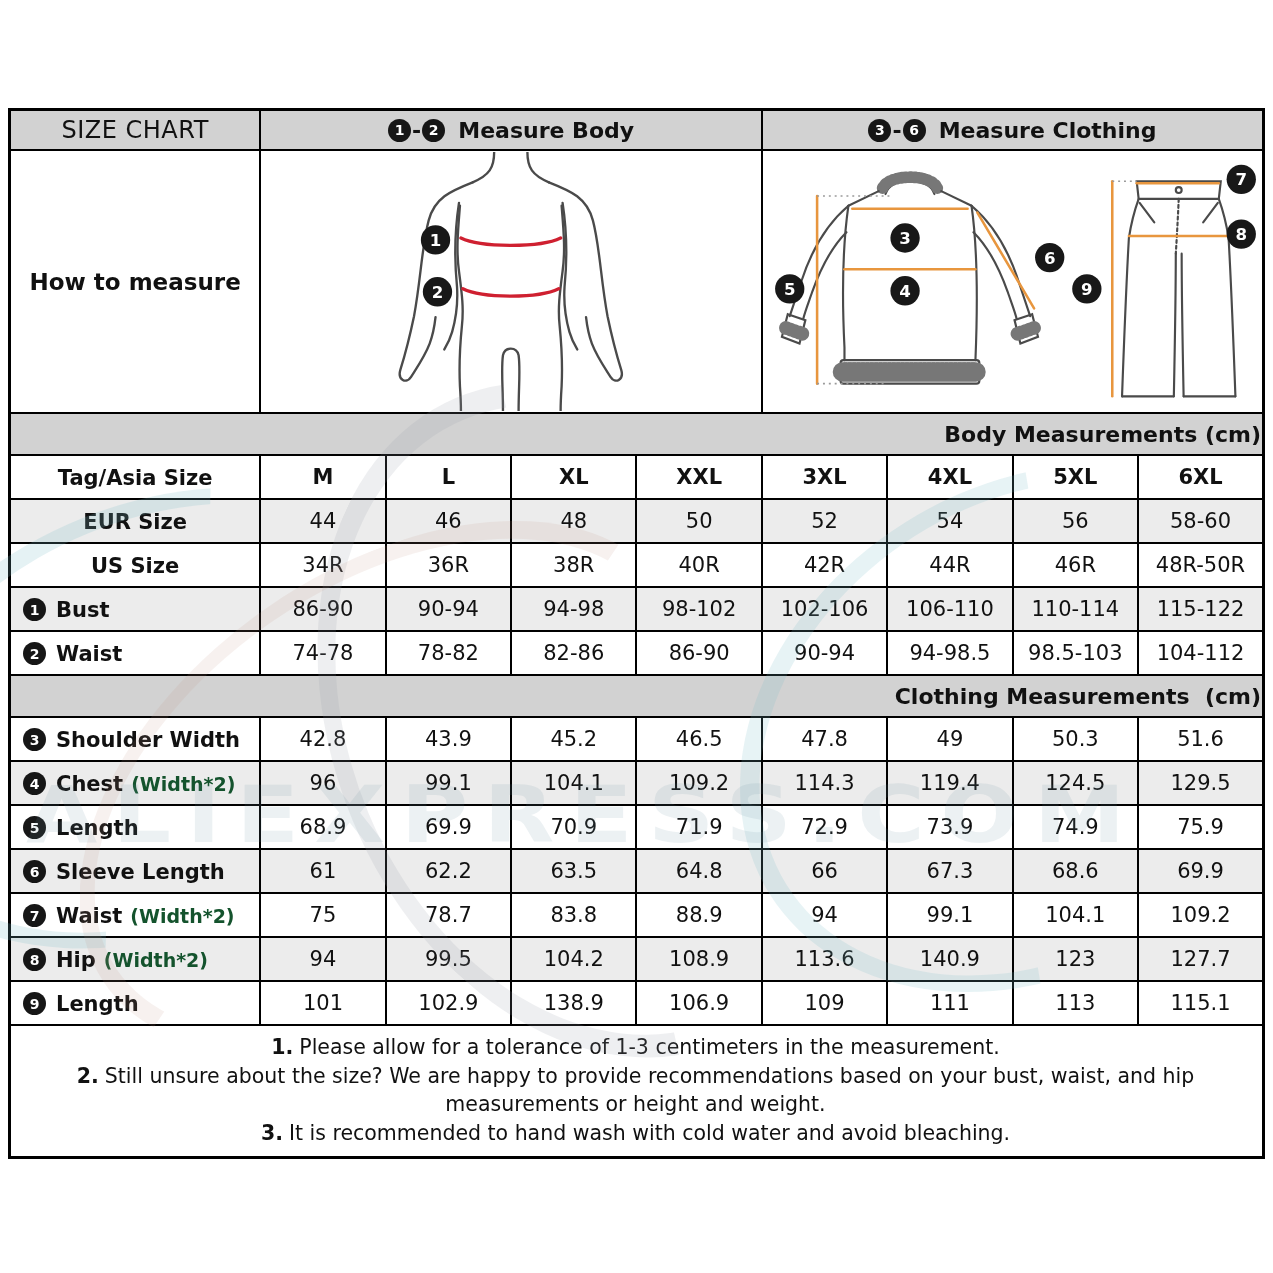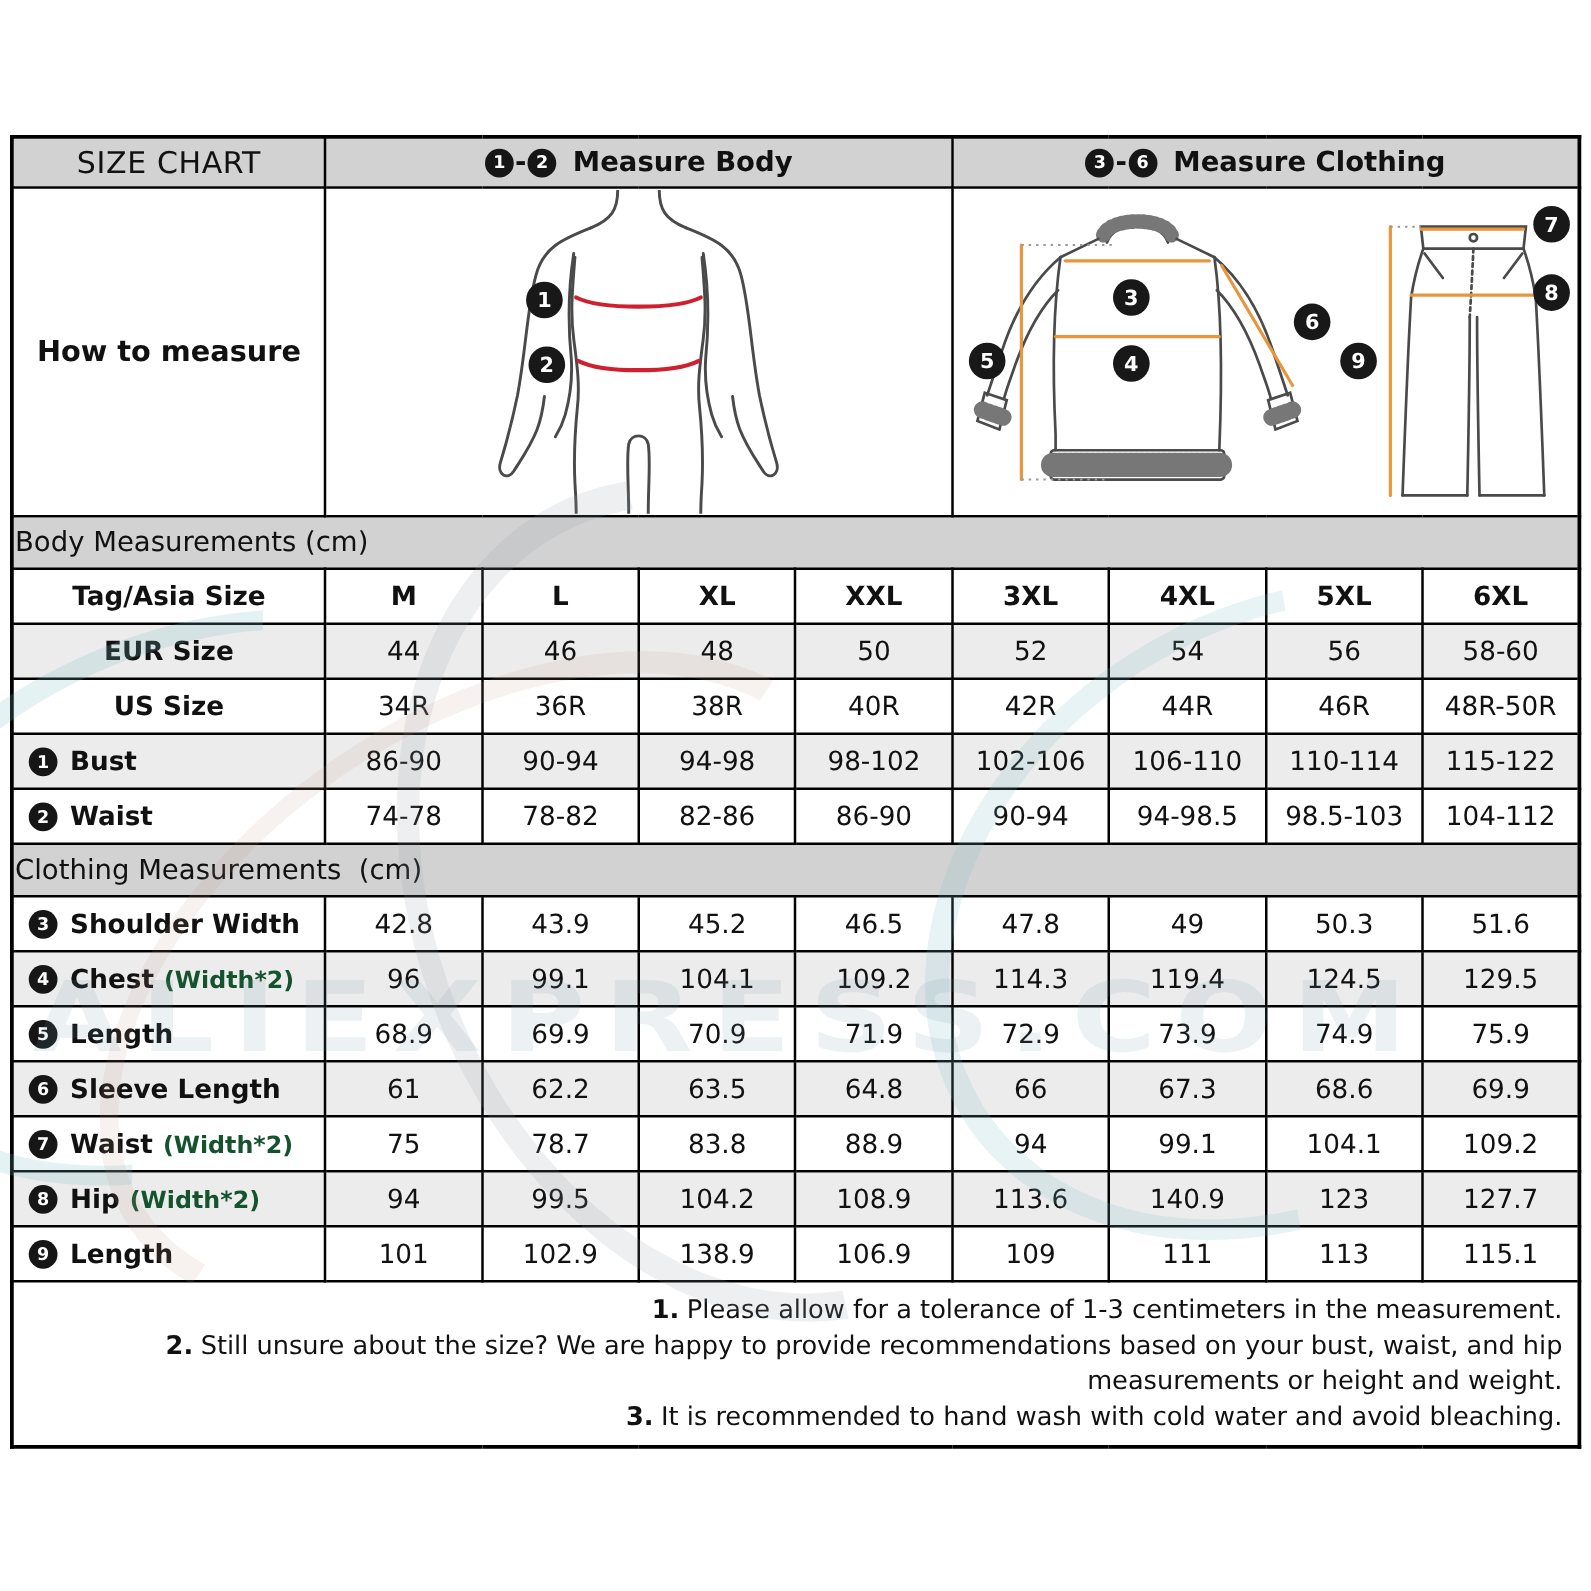--- a/index.html
+++ b/index.html
@@ -16,38 +16,38 @@
   td { border:2px solid #000; overflow:hidden; }
 
   .header-row td { height:36px; background:#d2d2d2; text-align:center; vertical-align:middle; }
   .size-chart-cell { font-size:24px; font-weight:normal; letter-spacing:0.5px; }
   .hdr-label { font-size:22px; font-weight:bold; margin-left:8px; vertical-align:middle; }
   .range-dash { font-size:22px; font-weight:bold; vertical-align:middle; margin:0 1px; }
 
   .measure-row td { height:261px; background:#fff; vertical-align:middle; text-align:center; padding:0; }
   .how-cell { font-size:23px; font-weight:bold; }
 
-  .section td { height:38px; background:#d2d2d2; text-align:left; vertical-align:middle;
-    font-size:22px; font-weight:normal; white-space:pre-wrap; }
+  .section td { height:38px; background:#d2d2d2; text-align:right; vertical-align:middle;
+    font-size:22px; font-weight:bold; white-space:pre-wrap; }
 
   .data-row td { height:40px; font-size:21px; text-align:center; vertical-align:middle; background:#fff; }
   .data-row.alt td { background:#ececec; }
   .label-cell { font-weight:bold; }
   .label-cell.left { text-align:left; padding-left:12px; }
   .num-circle {
     display:inline-flex; align-items:center; justify-content:center;
     width:23px; height:23px; border-radius:50%; background:#161616; color:#fff;
     font-size:14px; font-weight:bold; vertical-align:middle; flex:none;
   }
   .label-cell .num-circle { margin-right:10px; }
   .lbl { vertical-align:middle; }
   .suffix { color:#14532d; font-weight:bold; font-size:19px; margin-left:8px; vertical-align:middle; }
   .bold-vals td { font-weight:bold; }
 
-  .notes-row td { height:122px; vertical-align:top; text-align:right;
+  .notes-row td { height:122px; vertical-align:top; text-align:center;
     padding:8px 12px 0 10px; font-size:20.5px; line-height:1.34; background:#fff; }
   .note-line { margin:0 0 2px 0; }
   .note-num { font-weight:bold; margin-right:6px; }
 
   .diagram-cell svg { display:block; width:100%; height:259px; }
 
   
   .watermark { position:absolute; inset:0; z-index:4; pointer-events:none; }
   .wm-arc { position:absolute; border-radius:50%; }
   .a1 { width:420px; height:540px; left:-70px; top:430px;

